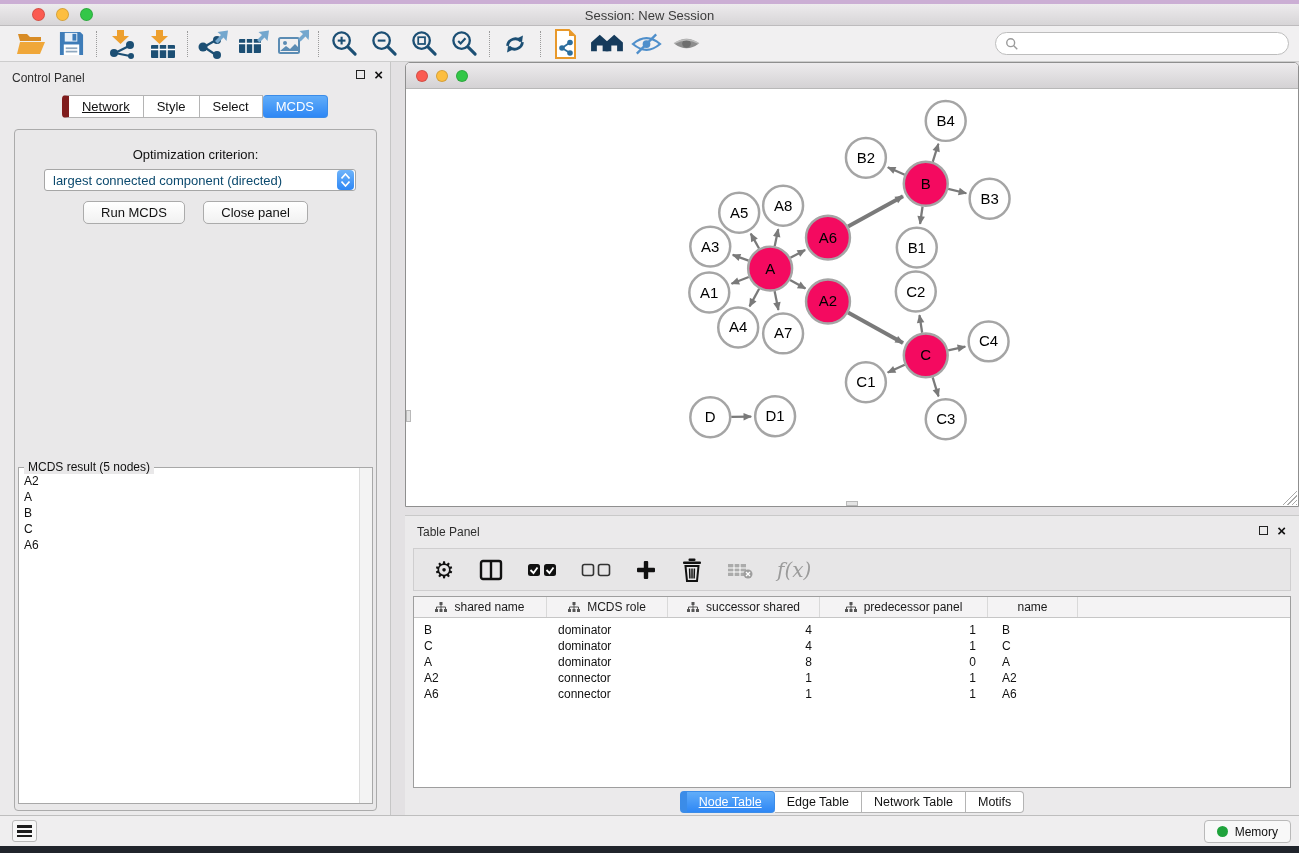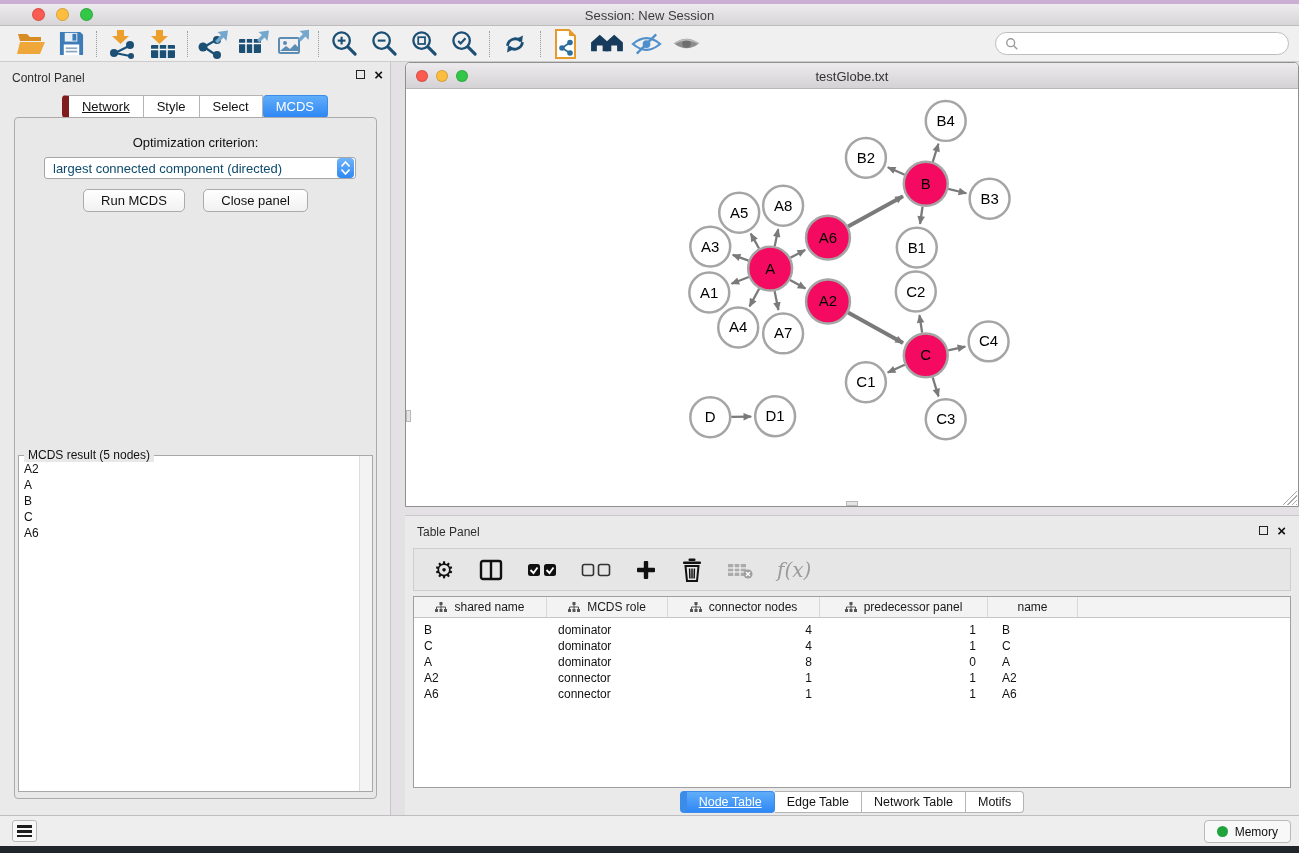--- a/index.html
+++ b/index.html
@@ -40,21 +40,21 @@
   .seg-wrap { position:absolute; width:100%; text-align:center; }
   #cp-tabs { top:33px; }
   .seg { display:inline-flex; }
   .seg .tab { background:#FFF; border:1px solid #B4B4B4; border-left:none;
     padding:3px 13px; font-size:13px; color:#111; }
   .seg .tab:first-child { border-left:7px solid #7f1d1d; border-radius:4px 0 0 4px;text-decoration:underline; }
   .seg .tab:last-child { border-radius:0 4px 4px 0; }
   .seg .tab.active { background:linear-gradient(#61ADF9,#2E87F5); color:#FFF;
     border-color:#3B8CE8; border-radius:4px; }
 
-  #cp-content { position:absolute; left:14px; top:55px; width:363px; height:682px;
+  #cp-content { position:absolute; left:14px; top:67px; width:363px; height:682px;
     border:1px solid #ABABAB; border-radius:4px; background:#E9E8E9; }
   #opt-label { position:absolute; left:0; right:0; top:17px; text-align:center;
     font-size:13px; color:#111; }
   #opt-dropdown { position:absolute; left:29px; top:39px; width:312px; height:22px;
     background:#FFF; border:1px solid #A6A6A6; border-radius:3px;
     display:flex; align-items:center; }
   #opt-dropdown .dd-text { flex:1; font-size:13px; color:#0c4a6e; padding-left:8px;
     white-space:nowrap; overflow:hidden; }
   #opt-dropdown .stepper { width:17px; height:20px; margin-right:1px; border-radius:4px;
     background:linear-gradient(#6FB4FA,#2E87F5); display:flex; flex-direction:column;
@@ -351,21 +351,20 @@
   </div>
 </div>
 
 <div id="network-window" class="abs">
   <div id="nw-titlebar">
     <div class="lights">
       <span class="light red"></span>
       <span class="light yellow"></span>
       <span class="light green"></span>
     </div>
-    <div class="title">testGlobe.txt</div>
   </div>
   <div id="nw-canvas">
     <svg viewBox="0 0 892 418" preserveAspectRatio="xMinYMin meet">
       <defs>
         <marker id="arrowhead" viewBox="0 0 10 10" refX="8.5" refY="5" markerWidth="10" markerHeight="9" orient="auto" markerUnits="userSpaceOnUse">
           <path d="M0 0.8L9.5 5 0 9.2z" fill="#7A7A7A"></path>
         </marker>
       </defs>
     <line x1="353.9" y1="159.9" x2="345.6" y2="145.0" stroke="#7A7A7A" stroke-width="2.3" marker-end="url(#arrowhead)"></line>
         <line x1="369.6" y1="157.5" x2="373.1" y2="140.5" stroke="#7A7A7A" stroke-width="2.3" marker-end="url(#arrowhead)"></line>
@@ -521,21 +520,21 @@
       <span class="th w2">
         <svg width="12" height="11" viewBox="0 0 12 11">
             <g fill="#555">
               <rect x="4.5" y="0" width="3" height="3"></rect>
               <rect x="0" y="7" width="3" height="3"></rect>
               <rect x="4.5" y="7" width="3" height="3"></rect>
               <rect x="9" y="7" width="3" height="3"></rect>
             </g>
             <path d="M6 3v2M6 5H1.5v2M6 5h4.5v2M6 5v2" stroke="#555" fill="none"></path>
           </svg>
-        <span>connector nodes</span>
+        <span>successor shared</span>
       </span>
       <span class="th w3">
         <svg width="12" height="11" viewBox="0 0 12 11">
             <g fill="#555">
               <rect x="4.5" y="0" width="3" height="3"></rect>
               <rect x="0" y="7" width="3" height="3"></rect>
               <rect x="4.5" y="7" width="3" height="3"></rect>
               <rect x="9" y="7" width="3" height="3"></rect>
             </g>
             <path d="M6 3v2M6 5H1.5v2M6 5h4.5v2M6 5v2" stroke="#555" fill="none"></path>

